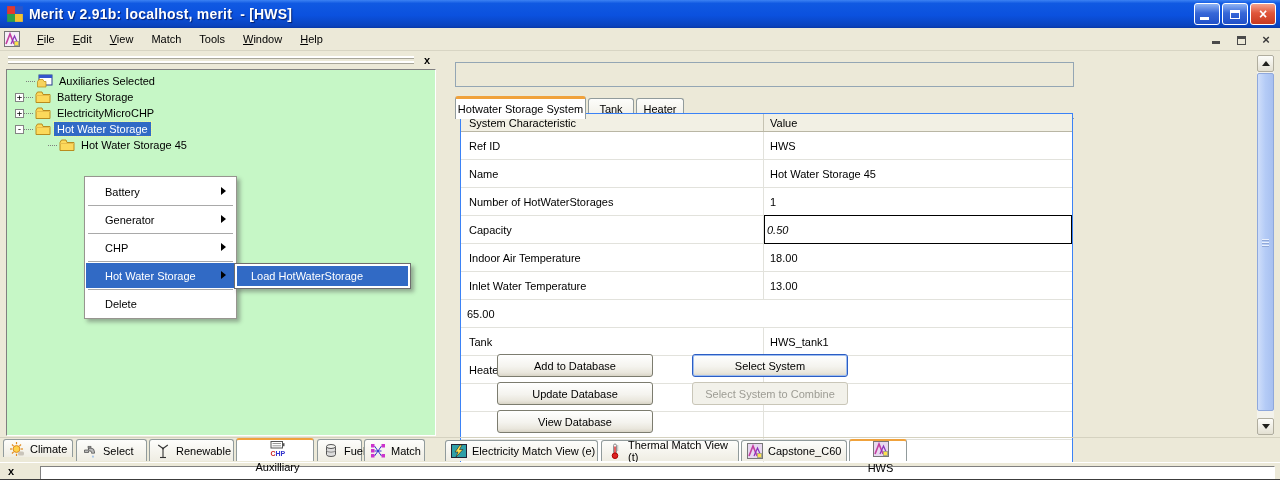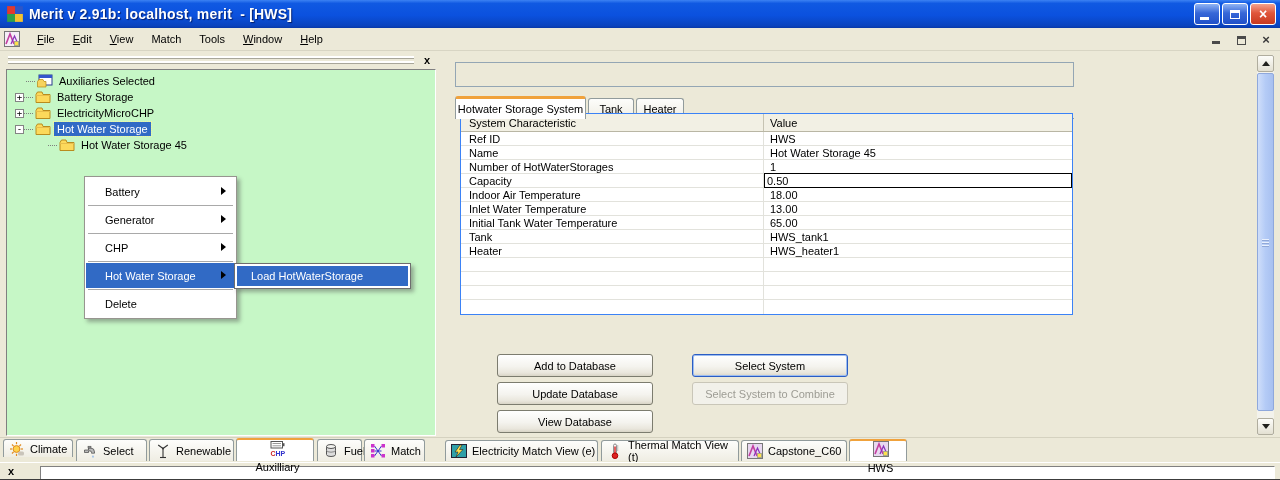--- a/index.html
+++ b/index.html
@@ -75,24 +75,24 @@
     justify-content:center; cursor:default; }
   .tab.active { background:#fff; border-top:3px solid #F0A23C; z-index:2; }
   .tabline { position:absolute; left:455px; top:118px; width:619px; height:1px; background:#919B9C; }
 
   .grid { position:absolute; left:460px; top:113px; width:613px; background:#fff;
     border:1px solid #3b82f6; }
   .ghead { display:flex; height:18px; background:#F2F0E4; border-bottom:1px solid #B9B6A4;
     align-items:center; }
   .ghead .hc1 { width:303px; padding-left:8px; border-right:1px solid #C6C3B2; height:100%; display:flex; align-items:center; }
   .ghead .hc2 { flex:1; padding-left:6px; }
-  .grow { display:flex; height:14px; border-bottom:1px solid #E2E2DC; align-items:stretch; }
+  .grow { display:flex; height:28px; border-bottom:1px solid #E2E2DC; align-items:stretch; }
   .gc1 { width:303px; padding-left:8px; border-right:1px solid #E2E2DC; display:flex; align-items:center; }
   .gc2 { flex:1; padding-left:6px; display:flex; align-items:center; }
-  .gc2.editing { border:1px solid #000; padding-left:2px; margin:-1px 0; position:relative; z-index:1; background:#fff; }
+  .gc2.editing { border:1px solid #000; padding-left:2px; margin:-1px 0; position:relative; z-index:1; background:#fff;font-style:italic; }
 
   .btn { position:absolute; width:156px; height:23px; border:1px solid #7c7c6f; border-radius:3px;
     background:linear-gradient(180deg,#FFFFFF 0%,#F4F3EE 55%,#E9E6DC 85%,#D8D4C6 100%);
     font-size:11px; font-family:"Liberation Sans",sans-serif; cursor:default; }
   .btn.focused { border:1px solid #2B5DC4; box-shadow:inset 0 0 0 1px #9DBDF0; }
   .btn:disabled { background:#F2F1EA; border:1px solid #C9C6B8; color:#9D9C94; }
 
   
   .vscroll { position:absolute; left:1257px; top:55px; width:17px; height:380px; background:#F3F2EC; }
   .sbtn { position:absolute; left:0; width:17px; height:17px; background:linear-gradient(180deg,#FDFDFA,#E3E0D2);
@@ -291,21 +291,20 @@
     </div>
     <div class="grow">
       <div class="gc1">Indoor Air Temperature</div>
       <div class="gc2">18.00</div>
     </div>
     <div class="grow">
       <div class="gc1">Inlet Water Temperature</div>
       <div class="gc2">13.00</div>
     </div>
     <div class="grow">
-      <div class="gc1">Initial Tank Water Temperature</div>
       <div class="gc2">65.00</div>
     </div>
     <div class="grow">
       <div class="gc1">Tank</div>
       <div class="gc2">HWS_tank1</div>
     </div>
     <div class="grow">
       <div class="gc1">Heater</div>
       <div class="gc2">HWS_heater1</div>
     </div>

